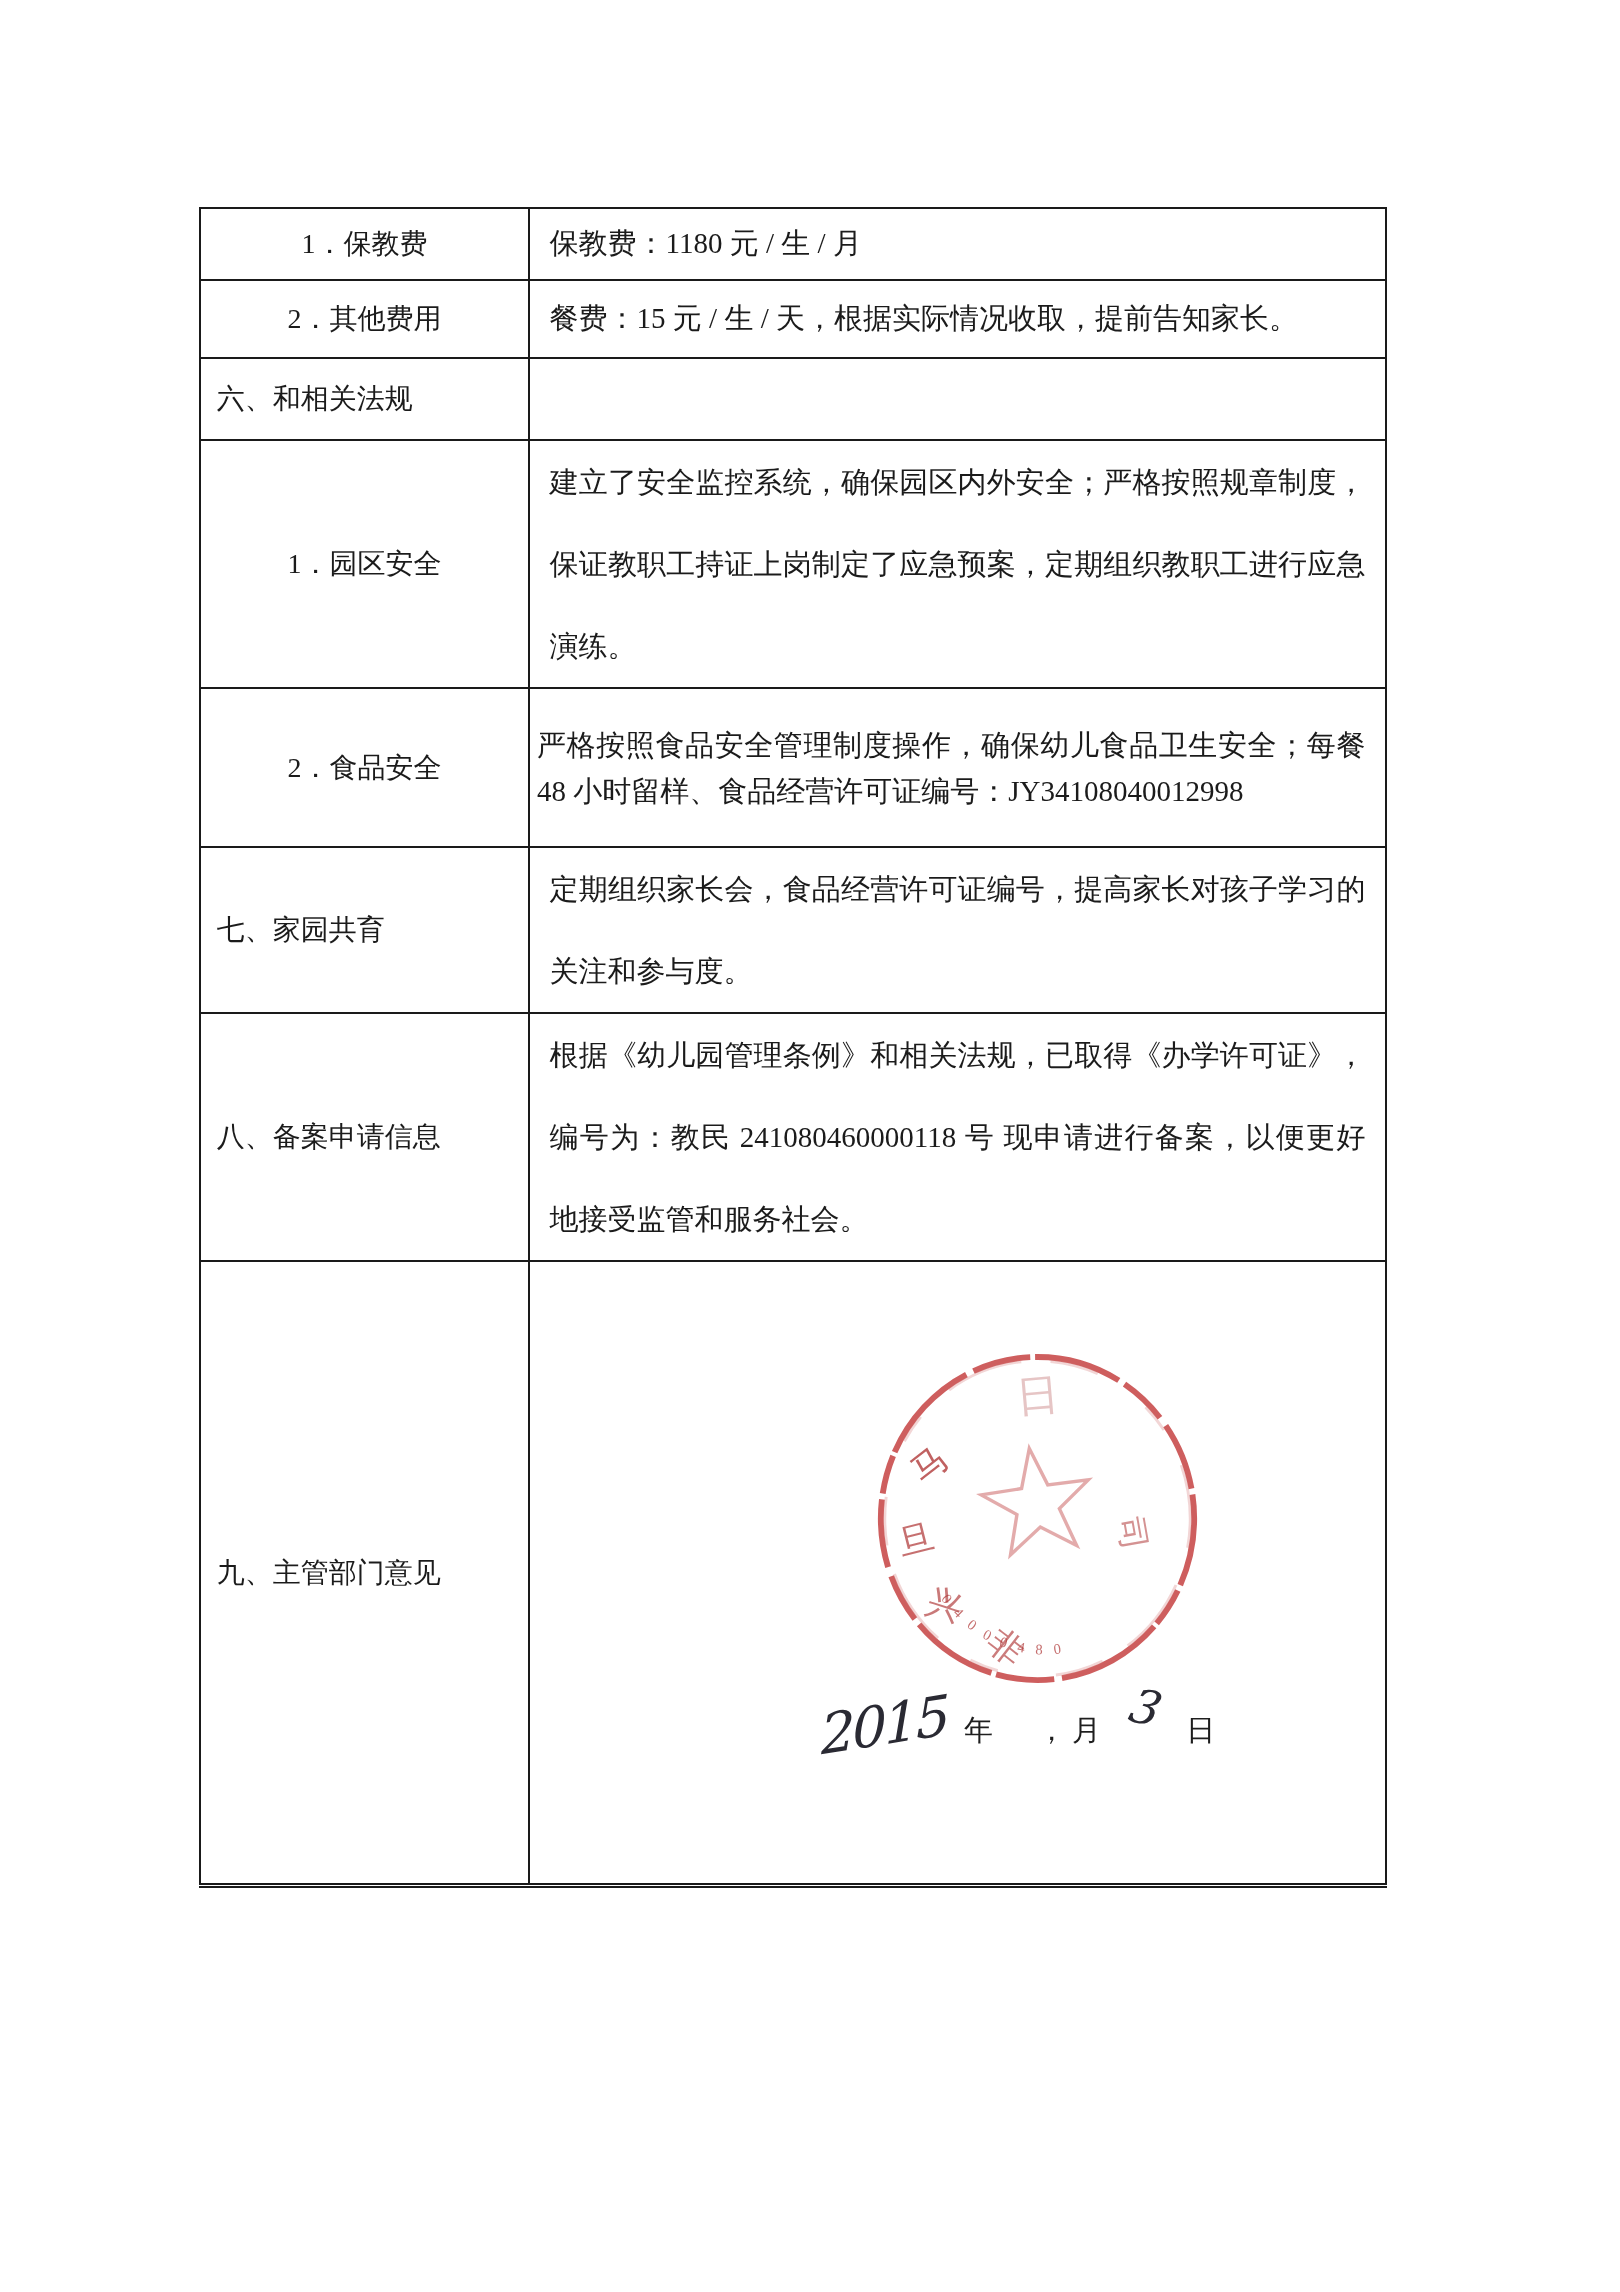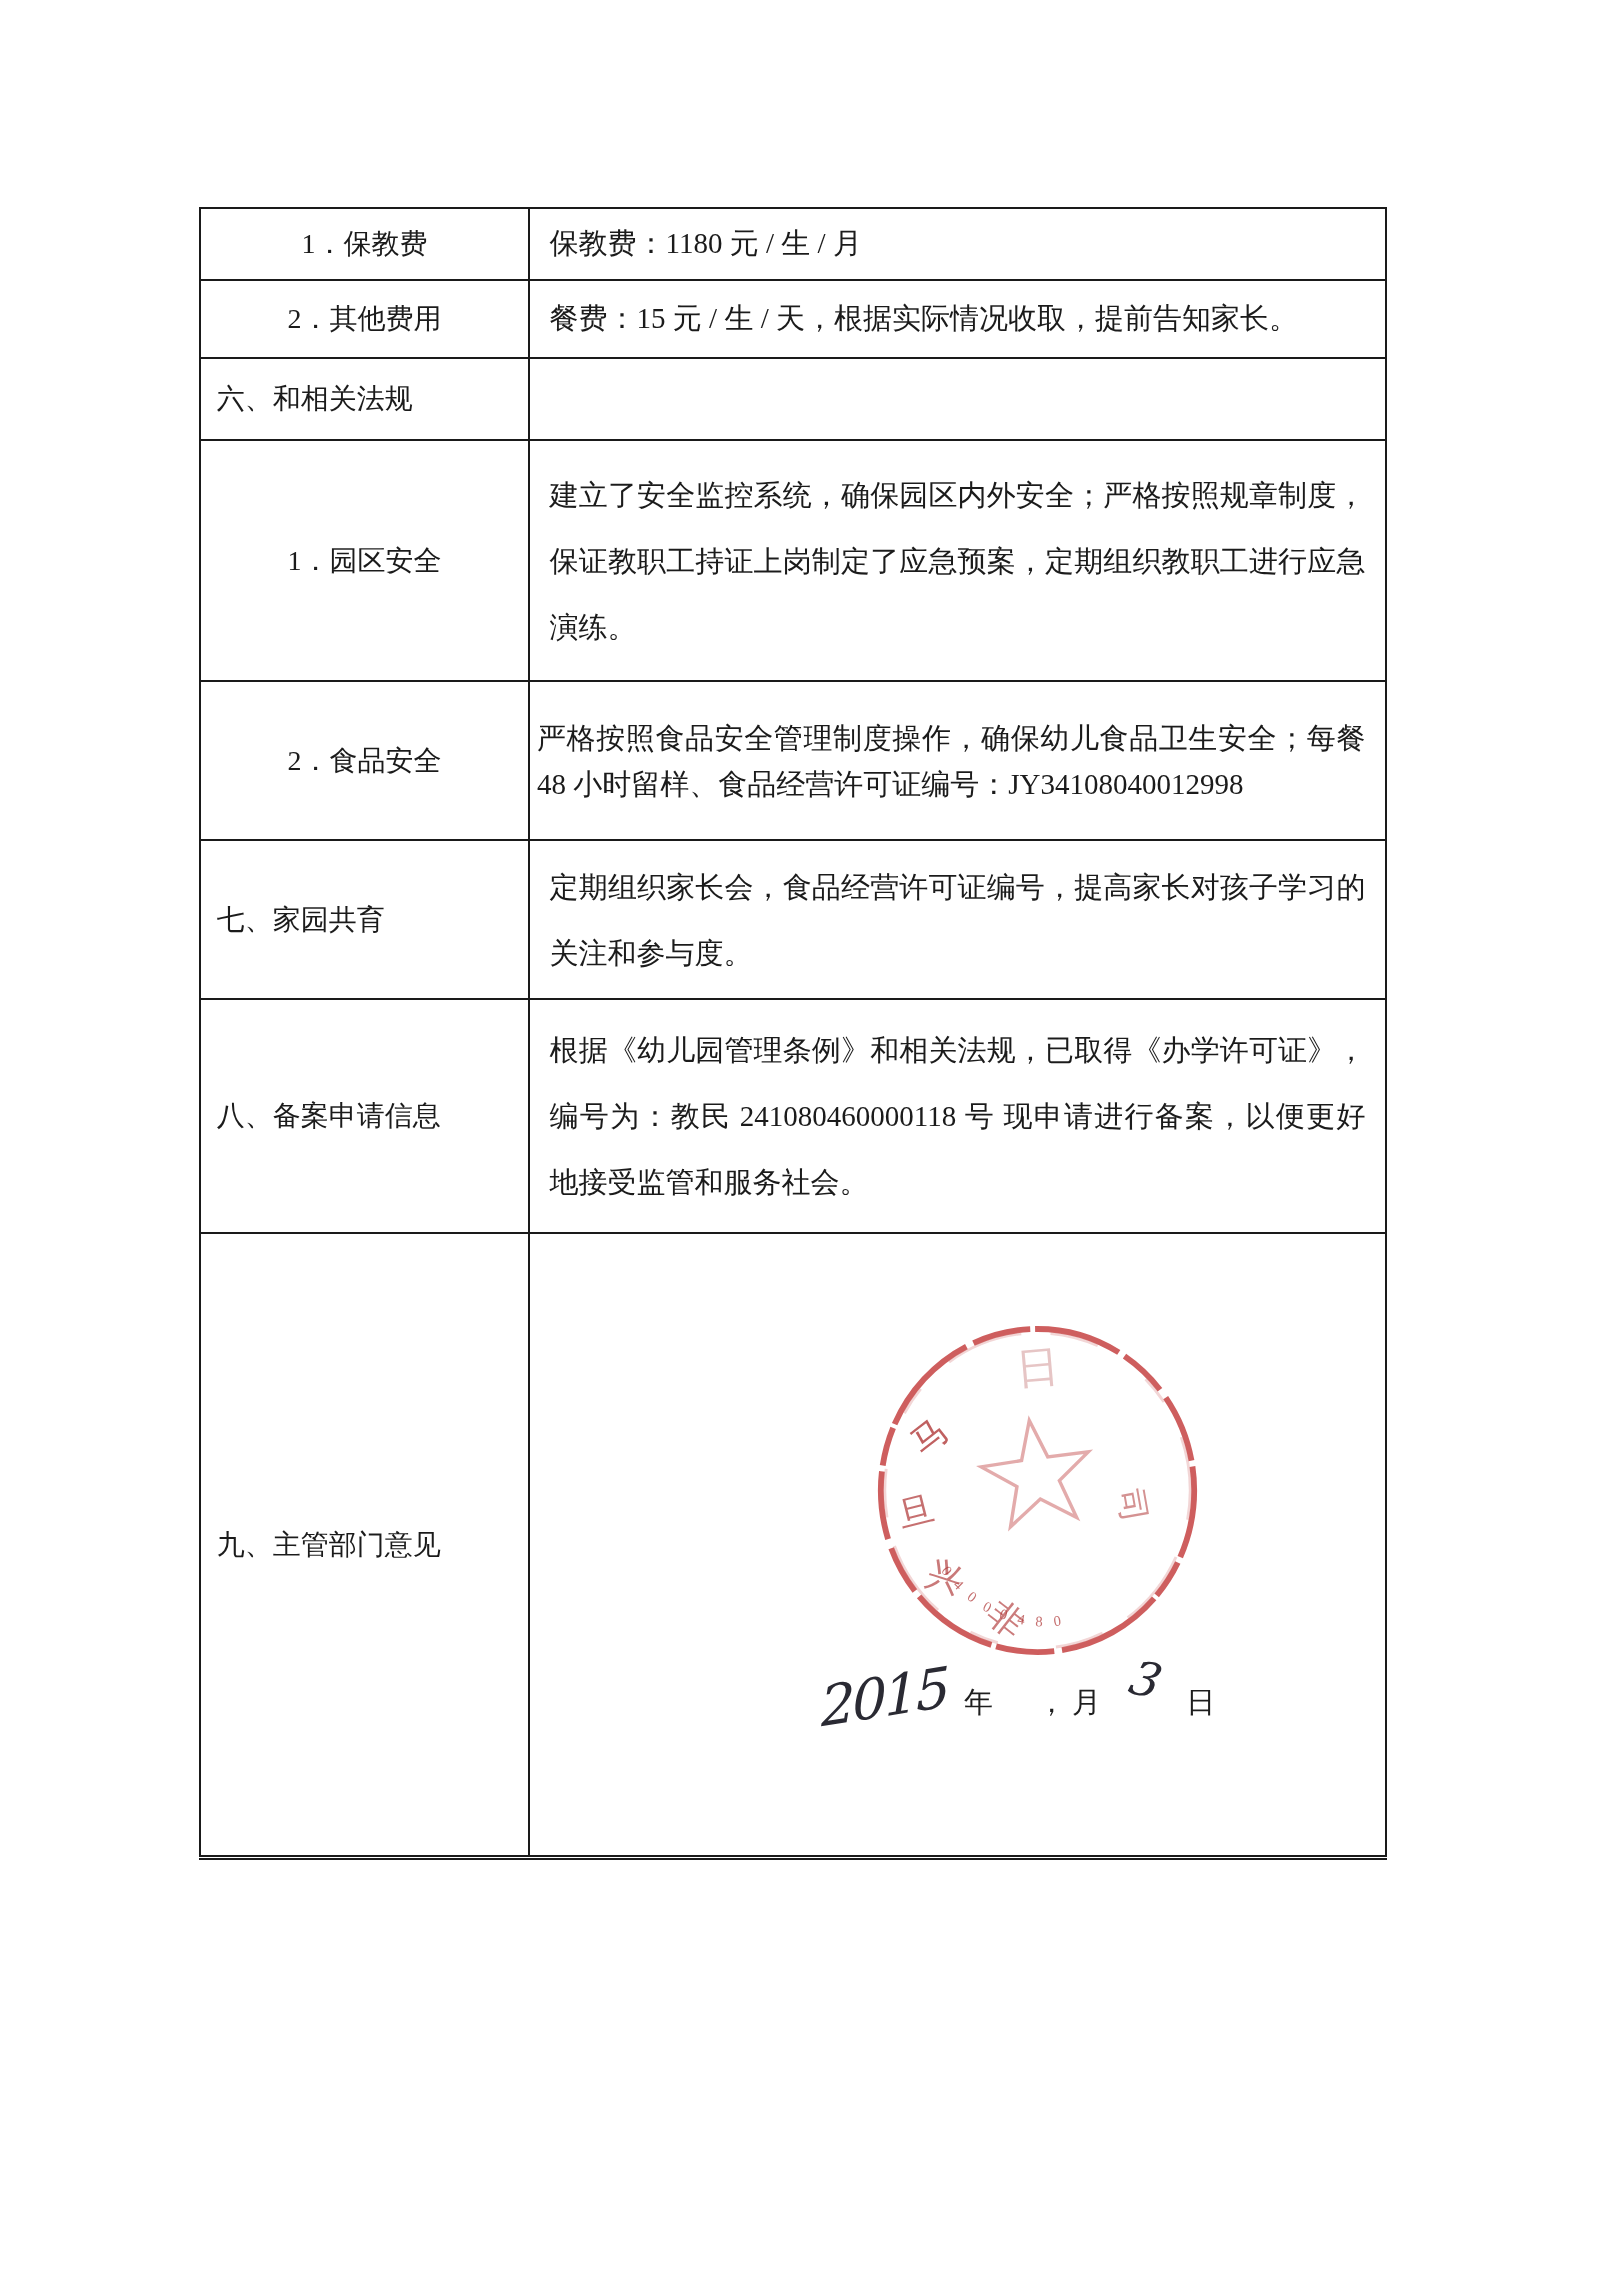--- a/index.html
+++ b/index.html
@@ -24,21 +24,21 @@
     border-top-width:2.9px;border-bottom-width:2.9px;
     vertical-align:middle;
     font-size:29px;
     overflow:hidden;
   }
   td.lbl{font-size:28px;}
   .lbl-center{text-align:center;padding:0 5.9px;border-radius:29px;}
   .lbl-left{text-align:left;padding:0 9.8px 0 15.7px;}
   .cnt{padding:0 19.6px;text-align:justify;}
   .single{line-height:normal;margin-left:32px;}
-  .lh-wide{line-height:66px;}
+  .lh-wide{line-height:82px;}
   .lh-norm{line-height:46px;padding-left:7px;}
   .stamp-cell{position:relative;}
   .stamp-svg{position:absolute;left:343px;top:88px;width:329px;height:337px;}
   .date-line{
     position:absolute;left:290px;top:427px;
     white-space:nowrap;font-size:29px;color:#1e1e1e;
   }
   .date-line span{display:inline-block;vertical-align:baseline;}
   .hand{
     font-style:italic;

